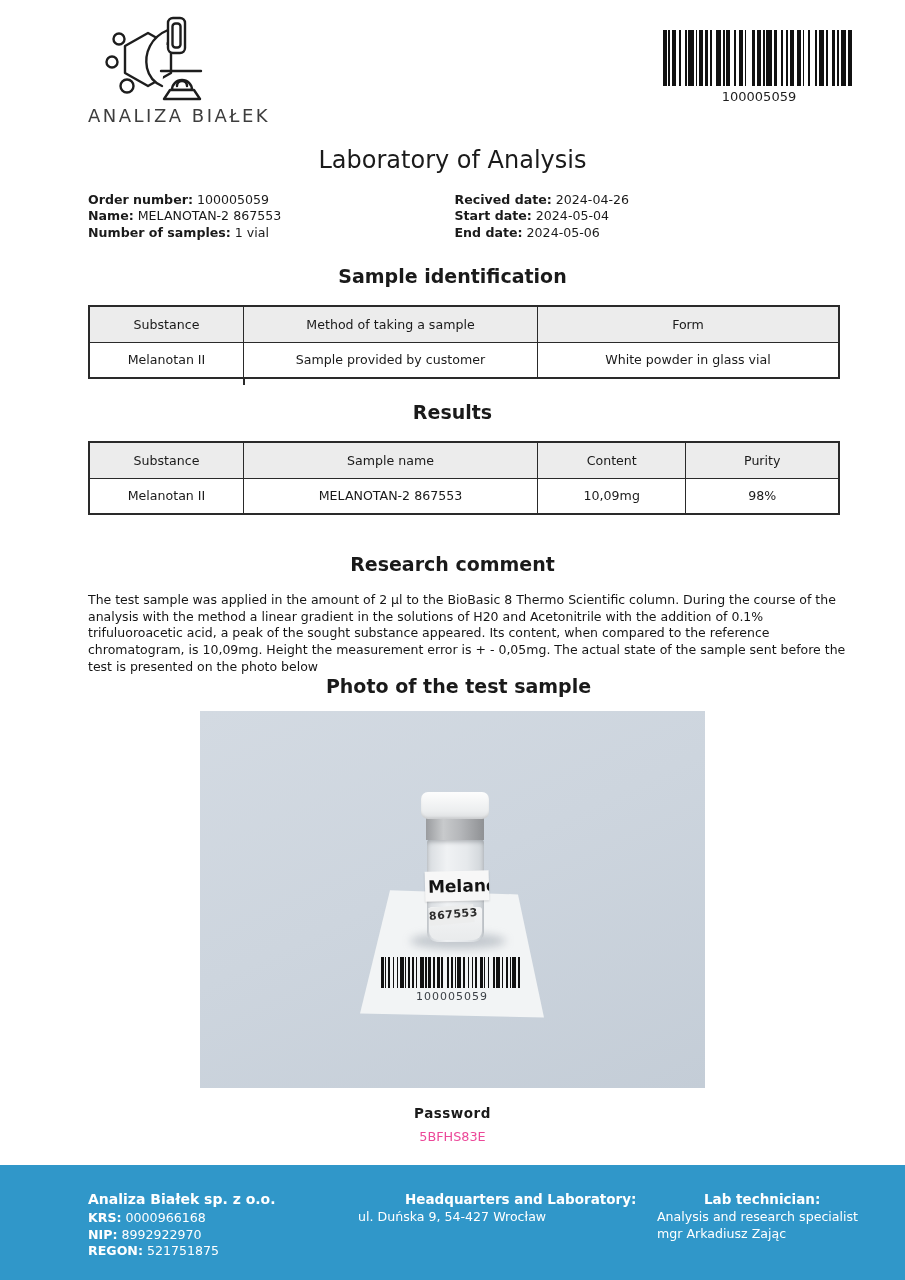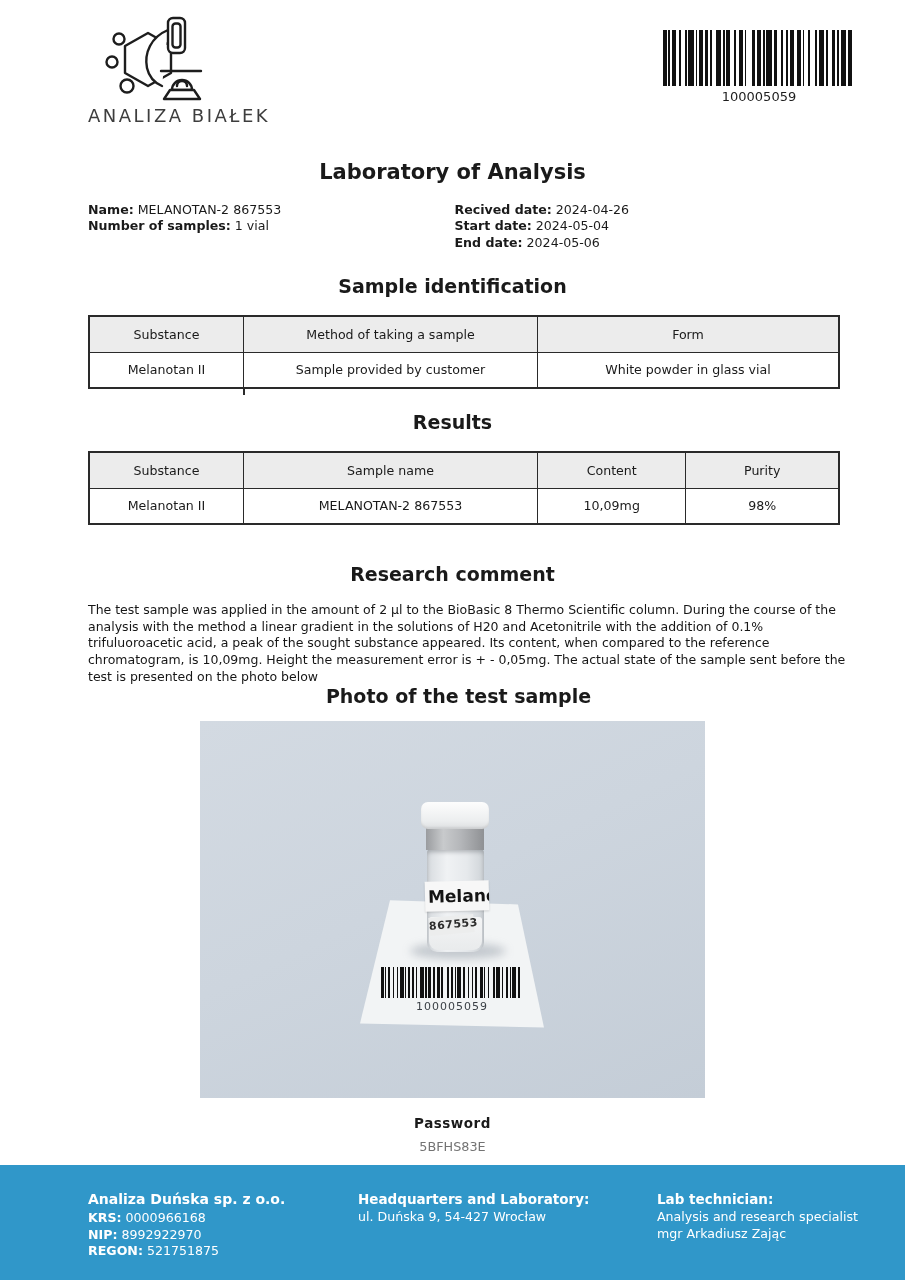--- a/index.html
+++ b/index.html
@@ -11,21 +11,21 @@
   .top { display:flex; justify-content:space-between; align-items:flex-start; padding:15px 50px 0 88px; }
   .brand { width:150px; text-align:center; }
   .brand svg { display:block; margin:0 auto; }
   .brand-name { margin-top:4px; font-size:18px; letter-spacing:2.5px; color:#3d3d3d; white-space:nowrap; }
   .barcode-block { width:192px; margin-top:15px; text-align:center; }
   .barcode-bars { display:flex; height:56px; width:100%; }
   .barcode-bars .b { height:100%; }
   .barcode-number { margin-top:3px; font-size:13px; color:#1d1d1d; }
 
   
-  .doc-title { text-align:center; font-size:21px; font-weight:bold; margin-top:34px; }
+  .doc-title { text-align:center; font-size:24px; font-weight:normal; margin-top:20px; }
   .section-h { text-align:center; font-size:19px; font-weight:bold; }
 
   
   .info-grid { display:flex; padding:0 88px; margin-top:18px; }
   .info-col { width:50%; }
   .info-col.right { padding-left:2px; }
   .info-line { font-size:12.6px; line-height:16.4px; }
   .info-line b { margin-right:4px; }
 
   
@@ -67,32 +67,32 @@
                     background:#f7f7f7; transform:rotate(-1.5deg);
                     font-weight:bold; font-size:17px; color:#141414; line-height:30px; padding-left:3px;
                     white-space:nowrap; box-shadow:0 1px 2px rgba(0,0,0,.15); }
   .vial-label-small { position:absolute; left:229px; top:195px; width:45px; height:18px; background:#eceded;
                       transform:rotate(-5deg); font-size:11px; font-weight:bold; color:#2d2d2d;
                       text-align:center; line-height:18px; letter-spacing:.5px; }
 
   
   .password-block { text-align:center; margin-top:17px; }
   .password-label { font-size:13.5px; font-weight:bold; letter-spacing:.5px; }
-  .password-value { margin-top:8px; font-size:12.8px; color:#737373; }
+  .password-value { margin-top:8px; font-size:12.8px; color:#ec4899; }
 
   
   .footer { position:absolute; left:0; bottom:0; width:905px; height:115px; background:#3097c9;
             color:#ffffff; display:flex; padding:26px 0 0 88px; }
   .footer .col1 { width:270px; }
   .footer .col2 { width:299px; }
   .footer .col3 { width:240px; }
   .footer-company-name { font-size:14px; font-weight:bold; margin-bottom:3px; }
   .footer-line { font-size:12.6px; line-height:16.6px; }
   .footer-line b { margin-right:4px; }
-  .footer-title { font-size:13.5px; font-weight:bold; margin-bottom:2px; }
+  .footer-title { font-size:13.5px; font-weight:bold; margin-bottom:2px;margin-left:47px; }
 </style>
 </head>
 <body>
 
 <div class="page">
 
   <div class="top">
     <div class="brand">
       <span>
         <svg width="122" height="86" viewBox="0 0 122 86">
@@ -186,20 +186,21 @@
           <div class="b" style="flex-grow: 2; background: transparent;"></div>
         </div>
       <div class="barcode-number">100005059</div>
     </div>
   </div>
 
   <div class="doc-title">Laboratory of Analysis</div>
 
   <div class="info-grid">
     <div class="info-col">
+      <div class="info-line"><b>Order number:</b><span>100005059</span></div>
       <div class="info-line"><b>Name:</b><span>MELANOTAN-2 867553</span></div>
       <div class="info-line"><b>Number of samples:</b><span>1 vial</span></div>
     </div>
     <div class="info-col right">
       <div class="info-line"><b>Recived date:</b><span>2024-04-26</span></div>
       <div class="info-line"><b>Start date:</b><span>2024-05-04</span></div>
       <div class="info-line"><b>End date:</b><span>2024-05-06</span></div>
     </div>
   </div>
 
@@ -339,21 +340,21 @@
     <div class="paper-number">100005059</div>
   </div>
 
   <div class="password-block">
     <div class="password-label">Password</div>
     <div class="password-value">5BFHS83E</div>
   </div>
 
   <div class="footer">
     <div class="col1">
-      <div class="footer-company-name">Analiza Duńska sp. z o.o.</div>
+      <div class="footer-company-name">Analiza Białek sp. z o.o.</div>
       <div class="footer-line"><b>KRS:</b><span>0000966168</span></div>
       <div class="footer-line"><b>NIP:</b><span>8992922970</span></div>
       <div class="footer-line"><b>REGON:</b><span>521751875</span></div>
     </div>
     <div class="col2">
       <div class="footer-title">Headquarters and Laboratory:</div>
       <div class="footer-line">ul. Duńska 9, 54-427 Wrocław</div>
     </div>
     <div class="col3">
       <div class="footer-title">Lab technician:</div>

